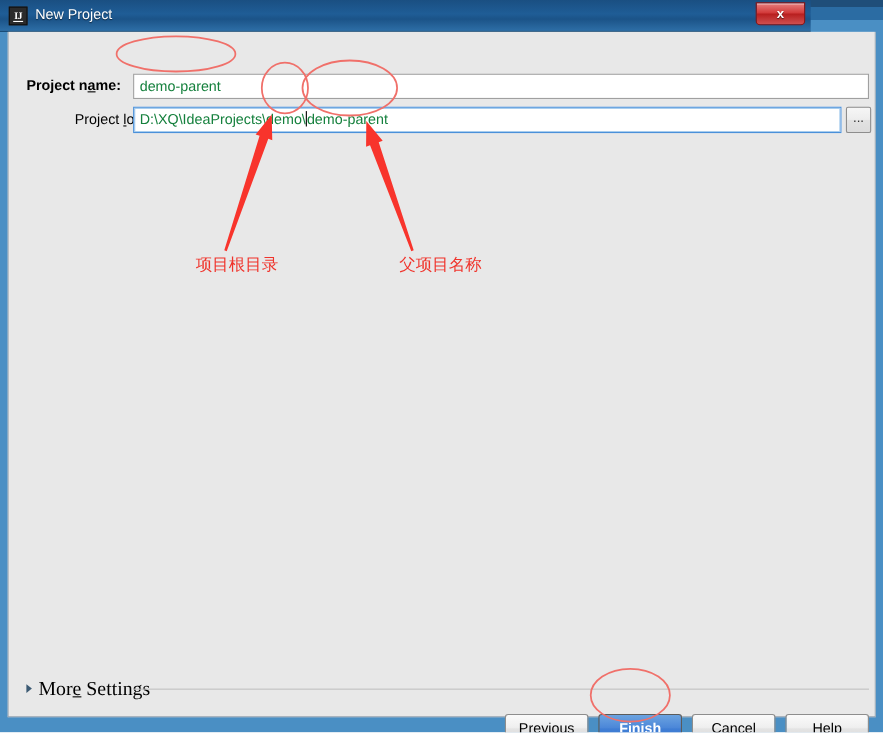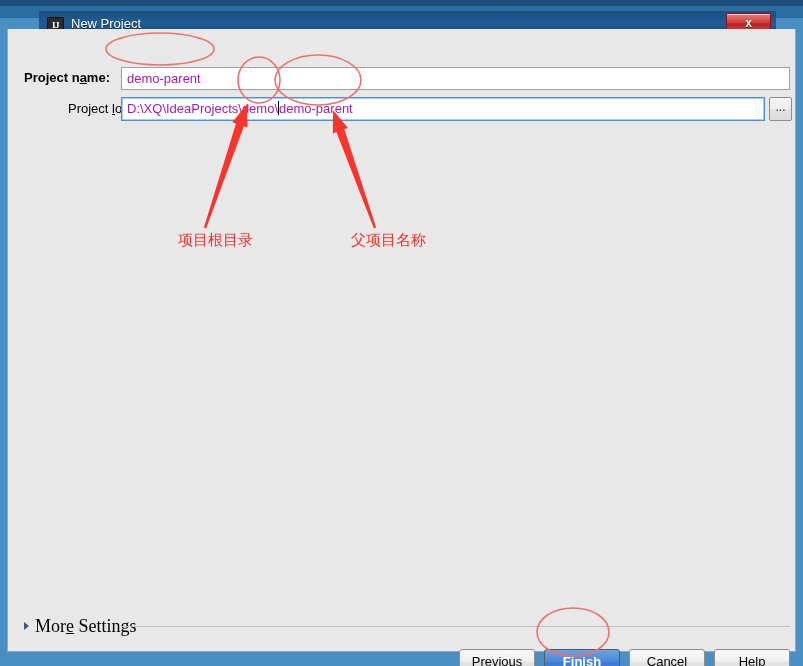--- a/index.html
+++ b/index.html
@@ -21,26 +21,25 @@
   
   .window-frame {
     position: absolute;
     left: 0; top: 0;
     width: 803px; height: 666px;
     box-sizing: border-box;
     background: linear-gradient(to bottom, #1f4e79 0px, #1f4e79 6px, #2b6ca3 6px, #2b6ca3 18px, #4a8fc4 18px);
   }
   .titlebar {
     position: absolute;
-    left: 0; top: 11px;
+    left: 0; top: 0;
     width: 737px; height: 29px;
     background: linear-gradient(to bottom, #1a4f82 0%, #1f5d96 45%, #1b5388 62%, #2d6ea6 100%);
     border-bottom: 1px solid #15456f;
     box-sizing: border-box;
-    margin-left: 39px;
   }
   .title-icon {
     position: absolute;
     left: 8px; top: 6px;
     width: 17px; height: 17px;
     background: #2b2b2b;
     border: 1px solid #111;
     box-sizing: border-box;
     color: #ffffff;
     font-size: 9px;
@@ -112,21 +111,21 @@
     font-family: "Liberation Sans", sans-serif;
     white-space: nowrap;
   }
   .mn { text-decoration: underline; }
 
   .text-field {
     position: absolute;
     box-sizing: border-box;
     background: #ffffff;
     font-size: 13px;
-    color: #a21caf;
+    color: #15803d;
     font-family: "Liberation Sans", sans-serif;
     padding: 0 0 0 5px;
     line-height: 21px;
     white-space: nowrap;
     overflow: hidden;
   }
   #field-name {
     left: 113px; top: 38px;
     width: 669px; height: 23px;
     border: 1px solid #a0a0a0;
@@ -225,21 +224,21 @@
     pointer-events: none;
   }
   .annot-text {
     position: absolute;
     color: #f0342c;
     font-size: 15px;
     font-family: "DejaVu Sans", sans-serif;
     white-space: nowrap;
   }
   #annot-root-dir { left: 178px; top: 231px; }
-  #annot-parent-name { left: 351px; top: 231px; }
+  #annot-parent-name { left: 363px; top: 231px; }
 </style>
 </head>
 <body>
 
 <div id="app">
 
   <div class="window-frame"></div>
 
   <div class="titlebar">
     <div class="title-icon">IJ</div>

